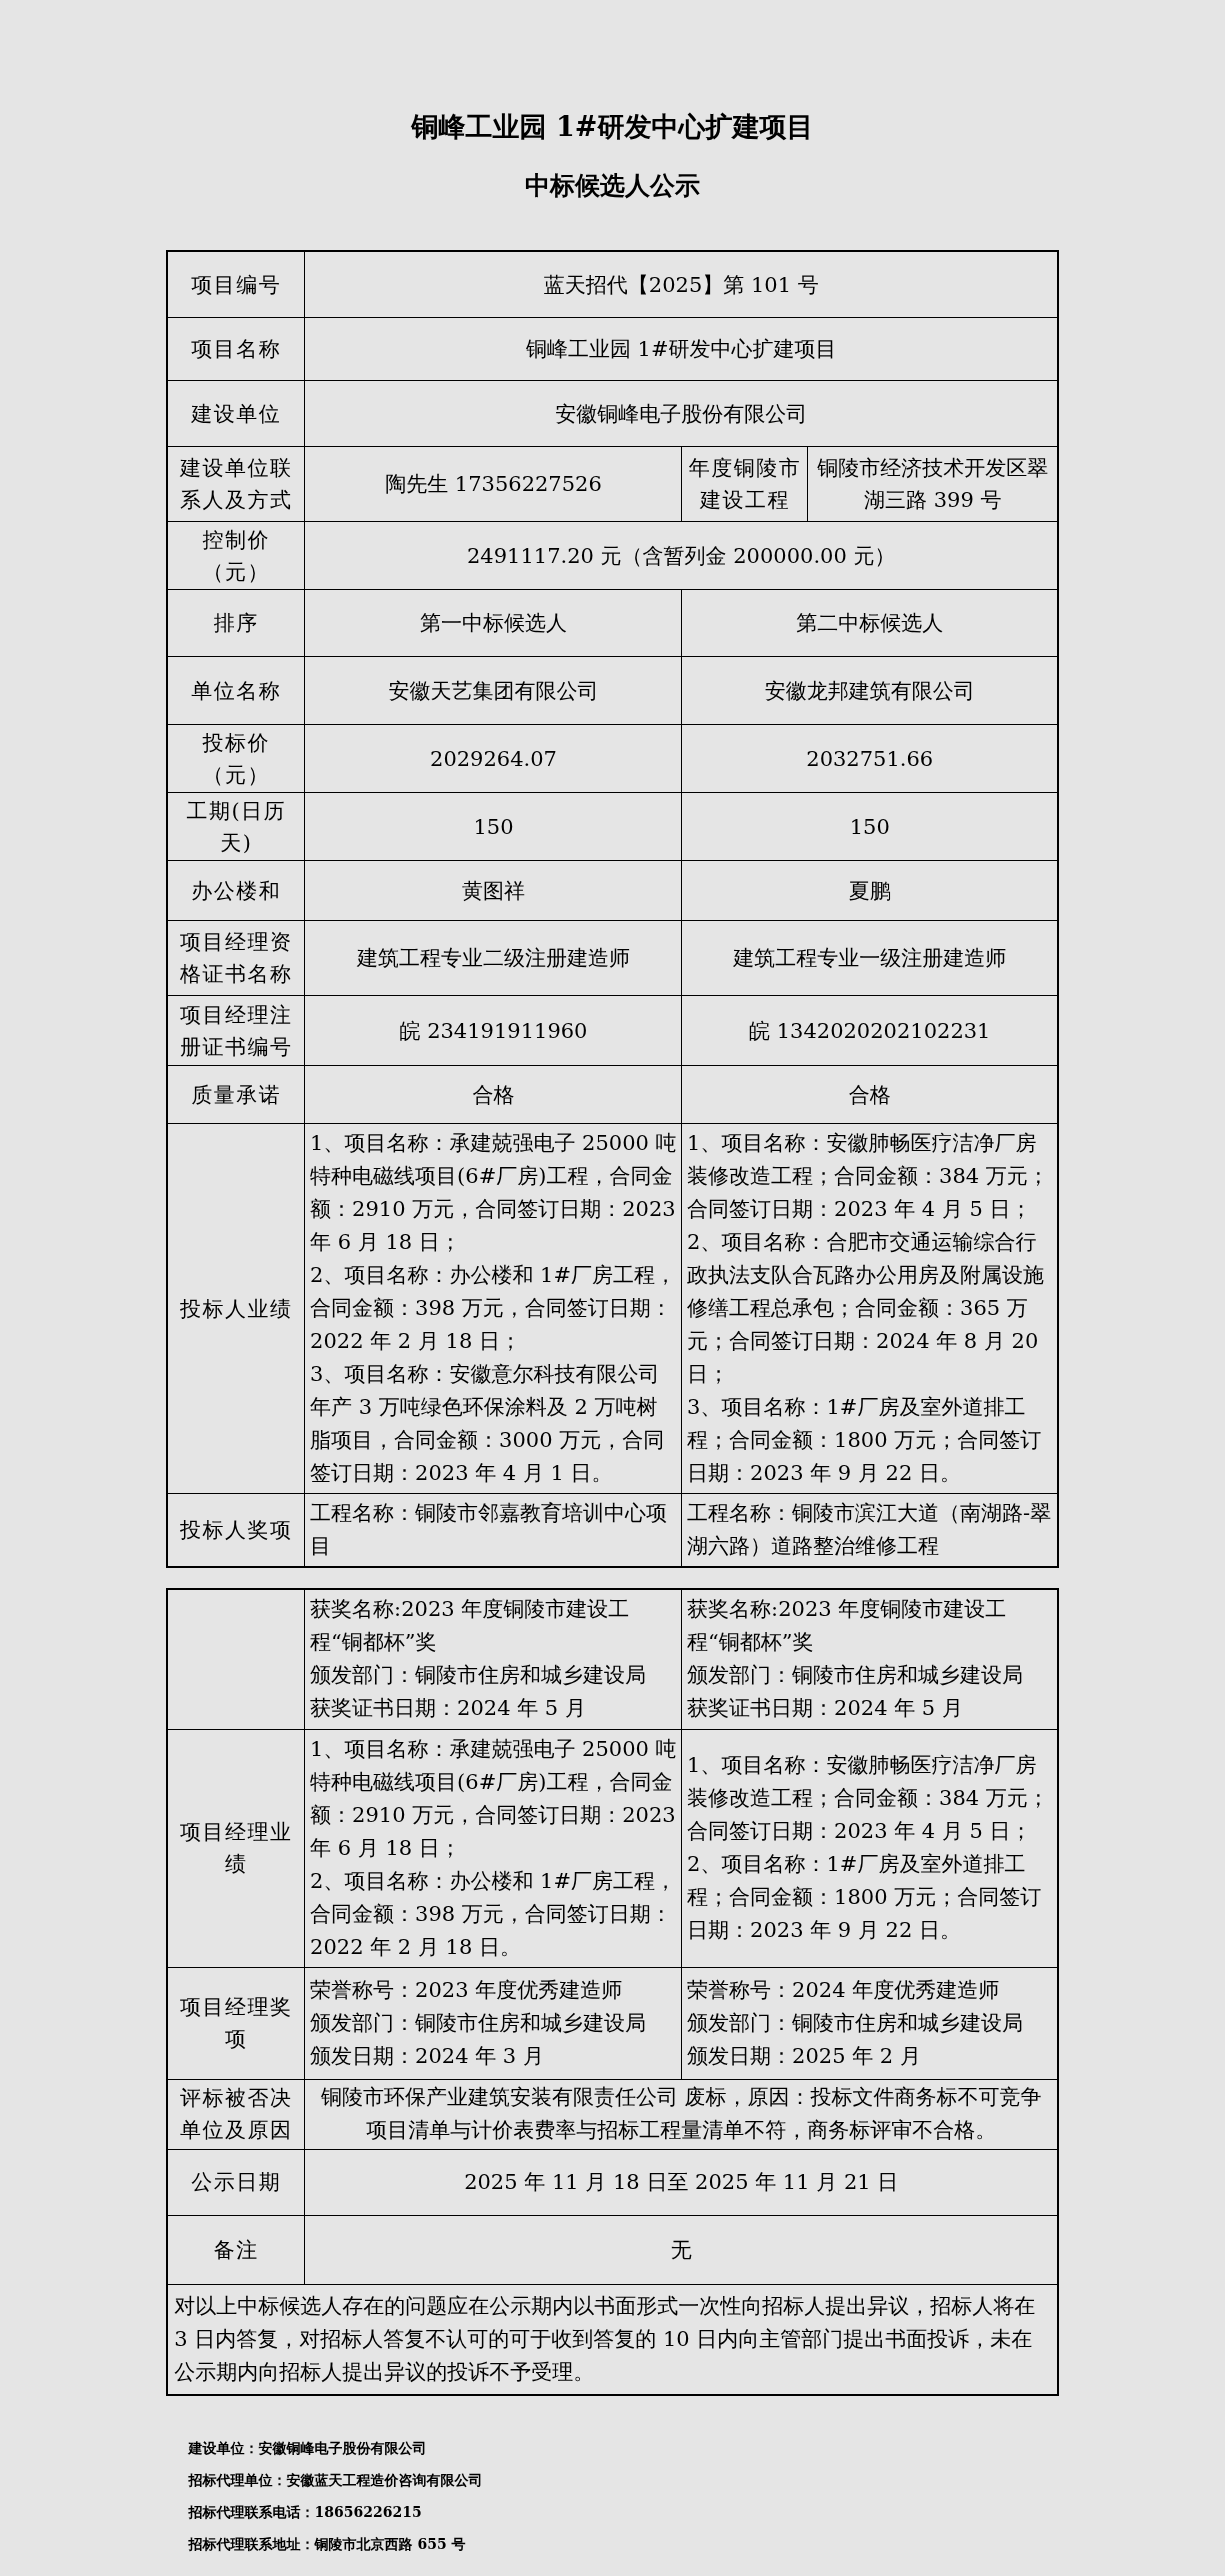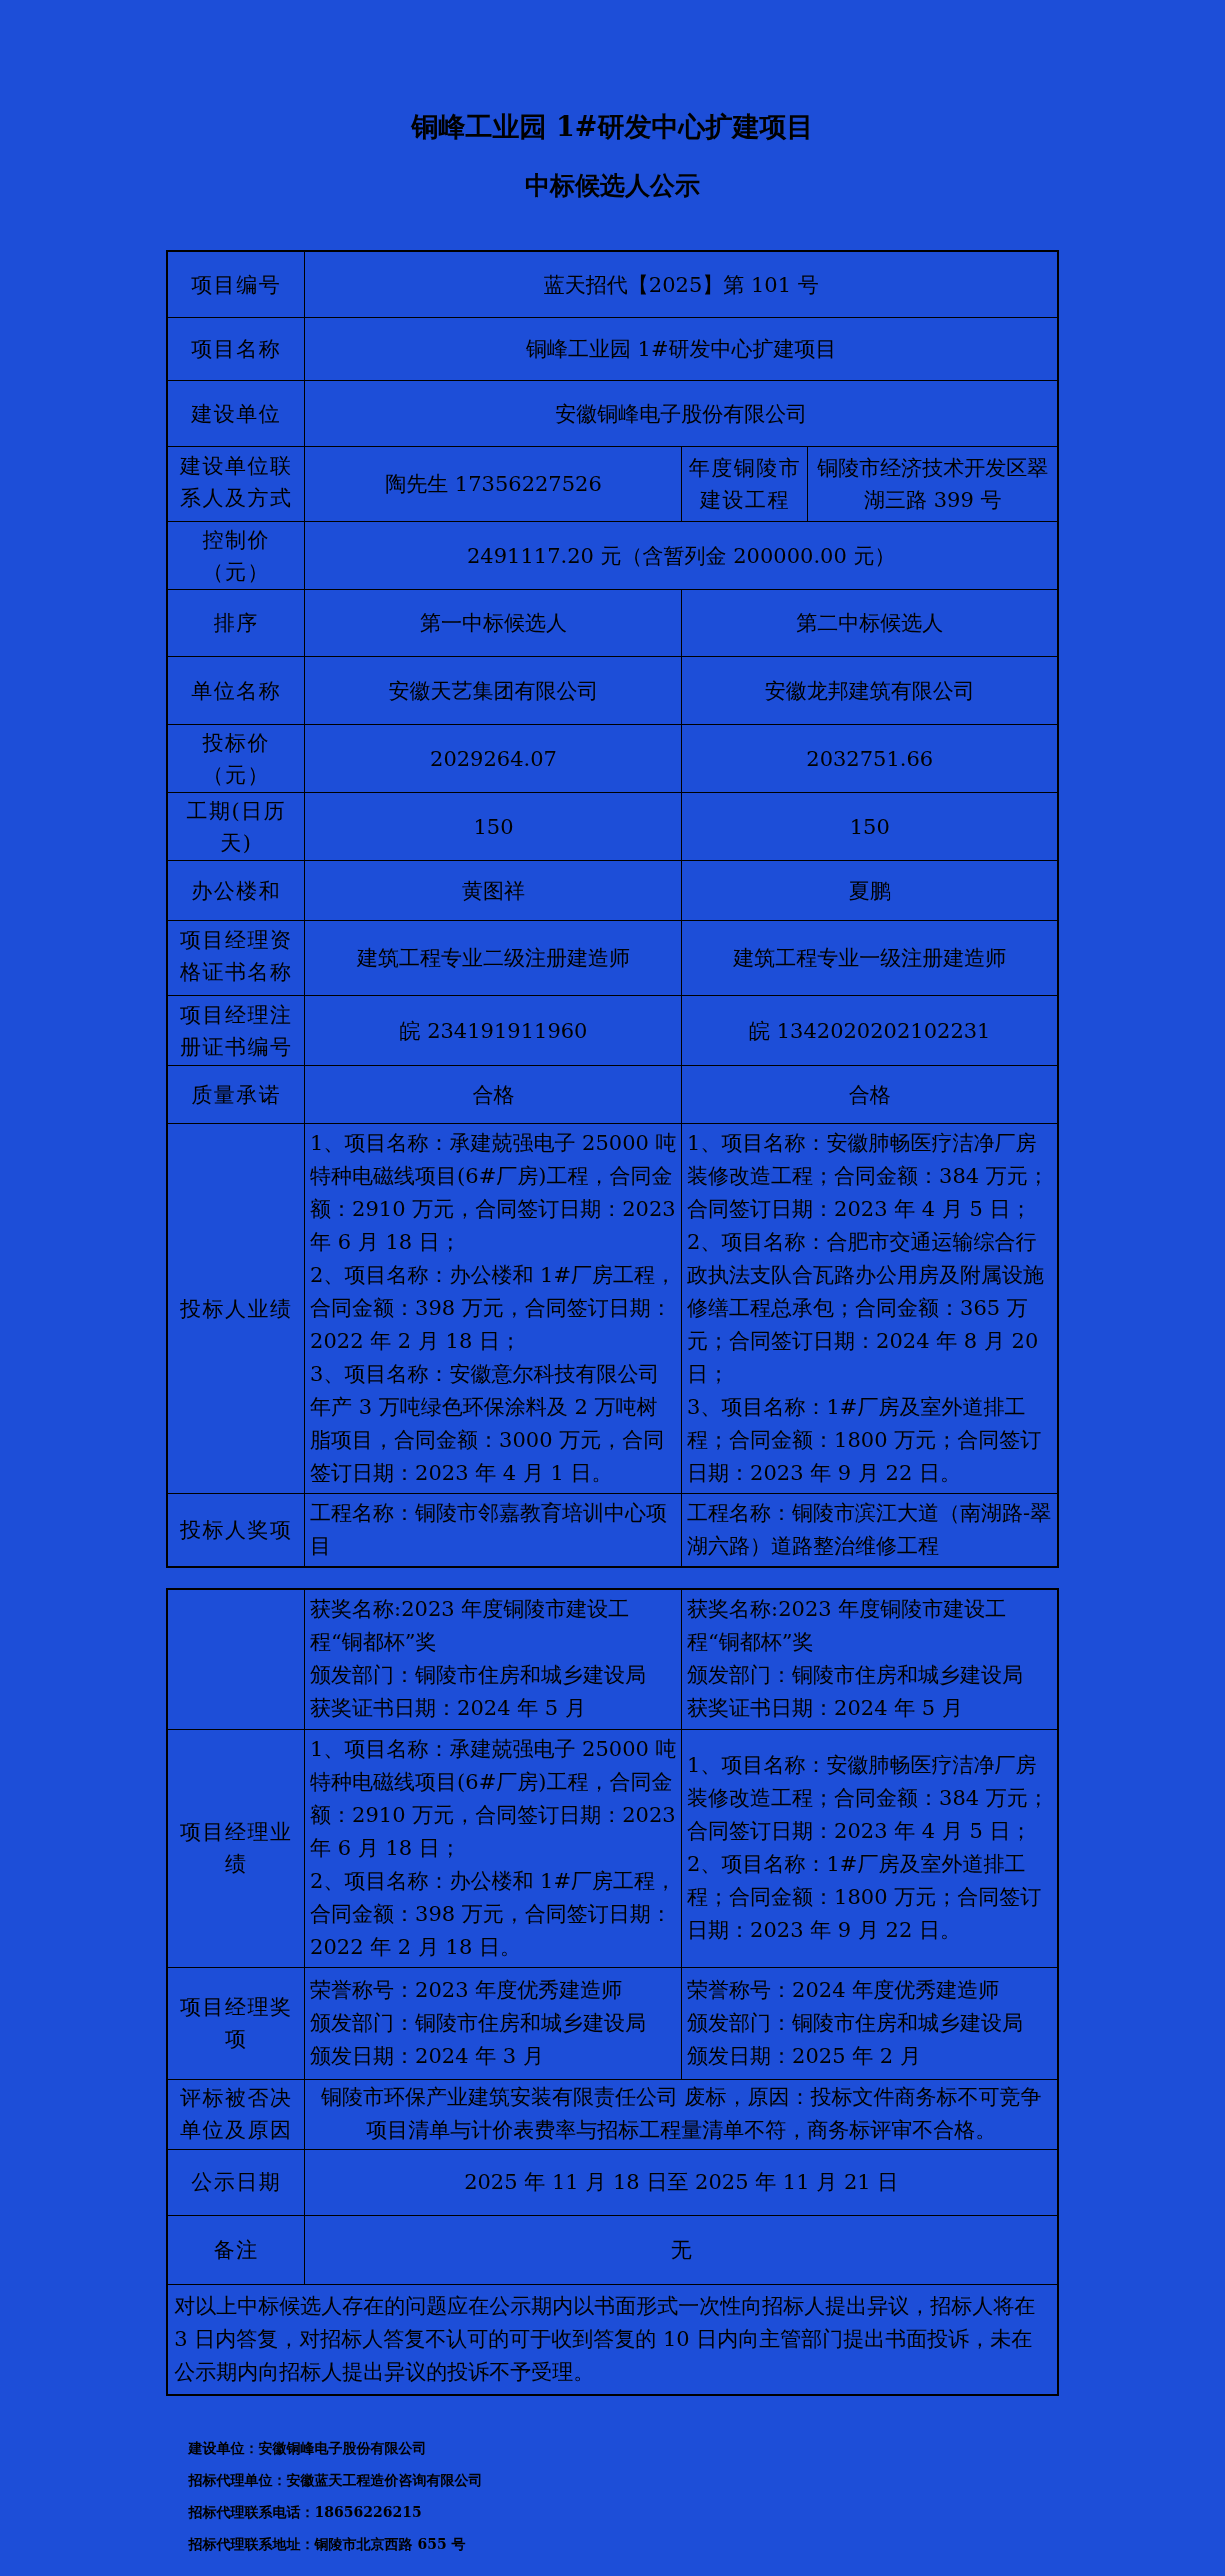--- a/index.html
+++ b/index.html
@@ -6,21 +6,21 @@
     margin: 0;
     padding: 0;
     background: #ffffff;
     color: #000000;
     font-family: "DejaVu Serif", "Liberation Serif", serif;
   }
   .page {
     position: relative;
     width: 1225px;
     height: 2576px;
-    background: #1d4ed8;
+    background: #e5e5e5;
     overflow: hidden;
   }
   .title1 {
     margin: 0;
     padding-top: 110px;
     text-align: center;
     font-size: 27px;
     font-weight: bold;
     line-height: 34px;
   }
@@ -58,21 +58,21 @@
   th.label { letter-spacing: 1.5px; }
   td.lt {
     text-align: left;
     white-space: pre-line;
     line-height: 33px;
     padding: 3.1px 4.6px;
   }
   td.ctr2 { line-height: 33px; }
   .h80  { height: 62px; }
   .h77  { height: 59px; }
-  .h92  { height: 71px; font-family: Liberation Mono, monospace; }
+  .h92  { height: 71px; }
   .h82  { height: 63px; }
   .h83  { height: 64px; }
   .h78  { height: 60px; }
   .h73  { height: 56px; }
   .h85  { height: 66px; }
   .h70  { height: 54px; }
   .h474 { height: 366px; }
   .h86  { height: 66px; }
   .h170 { height: 131px; }
   .h297 { height: 229px; }

